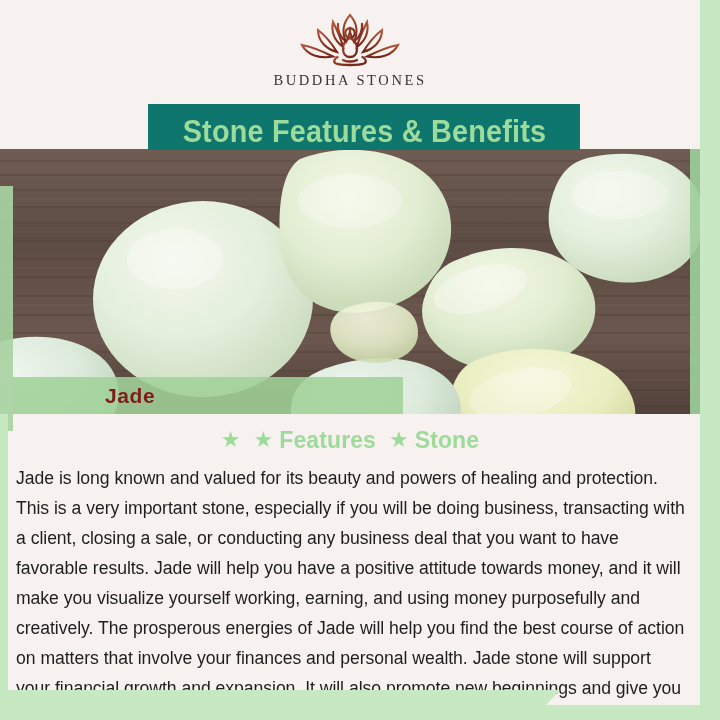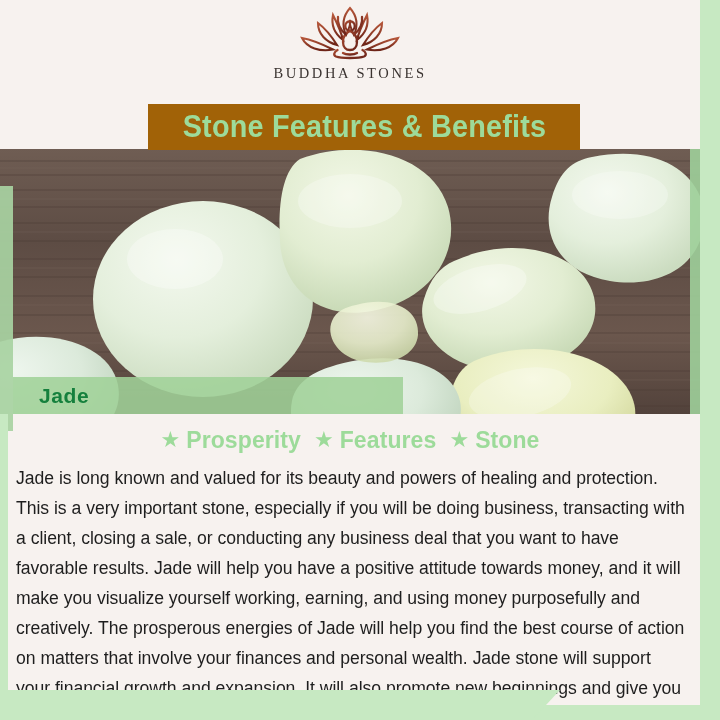--- a/index.html
+++ b/index.html
@@ -40,20 +40,21 @@
     position: absolute;
     left: 0;
     top: 0;
     width: 700px;
     height: 135px;
     background: #f7f2ef;
     display: flex;
     flex-direction: column;
     align-items: center;
     justify-content: flex-start;
+    padding-top: 7px;
   }
 
   .logo-wrap {
     width: 130px;
     height: 62px;
     display: block;
   }
   .logo-wrap svg { display: block; width: 100%; height: 100%; }
 
   .brand-name {
@@ -65,23 +66,23 @@
     font-weight: 400;
   }
 
   
   .title-band {
     position: absolute;
     left: 148px;
     top: 104px;
     width: 432px;
     height: 46px;
-    background: #a16207;
+    background: #0f766e;
     display: flex;
-    align-items: center;
+    align-items: flex-end;
     justify-content: center;
     z-index: 6;
   }
   .title-text {
     font-family: "Liberation Sans Narrow", "Liberation Sans", sans-serif;
     font-weight: bold;
     font-size: 31px;
     color: #9ddb9a;
     letter-spacing: .2px;
     white-space: nowrap;
@@ -129,25 +130,25 @@
     left: 13px;
     top: 377px;
     width: 390px;
     height: 37px;
     background: rgba(160, 210, 152, .88);
     display: flex;
     align-items: center;
     z-index: 7;
   }
   .jade-text {
-    margin-left: 26px;
+    margin-left: 92px;
     font-family: "Liberation Sans Narrow", "Liberation Sans", sans-serif;
     font-weight: bold;
     font-size: 21px;
-    color: #15803d;
+    color: #7f1d1d;
     letter-spacing: .6px;
   }
 
   
   .content {
     position: absolute;
     left: 0;
     top: 414px;
     width: 700px;
     height: 276px;
@@ -362,21 +363,20 @@
 
   <div class="jade-bar">
     <span class="jade-text">Jade</span>
   </div>
 
   <div class="content">
 
     <div class="features">
       <span class="feature">
         <span class="star">★</span>
-        <span class="feature-label">Prosperity</span>
       </span>
       <span class="feature">
         <span class="star">★</span>
         <span class="feature-label">Features</span>
       </span>
       <span class="feature">
         <span class="star">★</span>
         <span class="feature-label">Stone</span>
       </span>
     </div>

